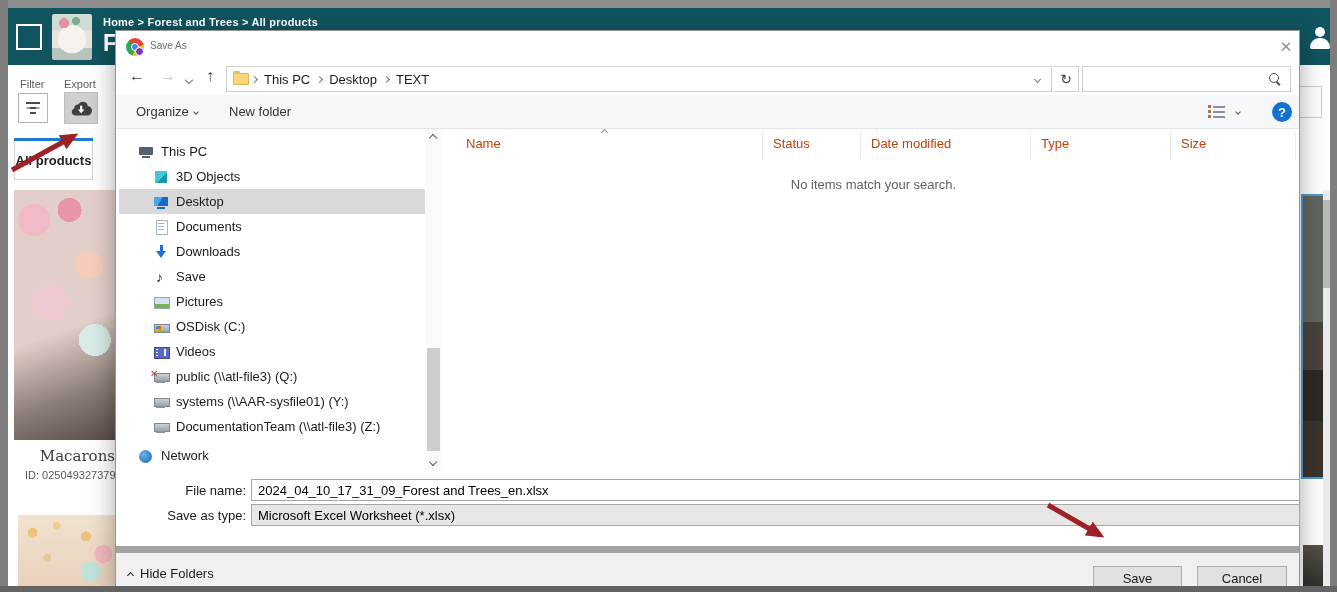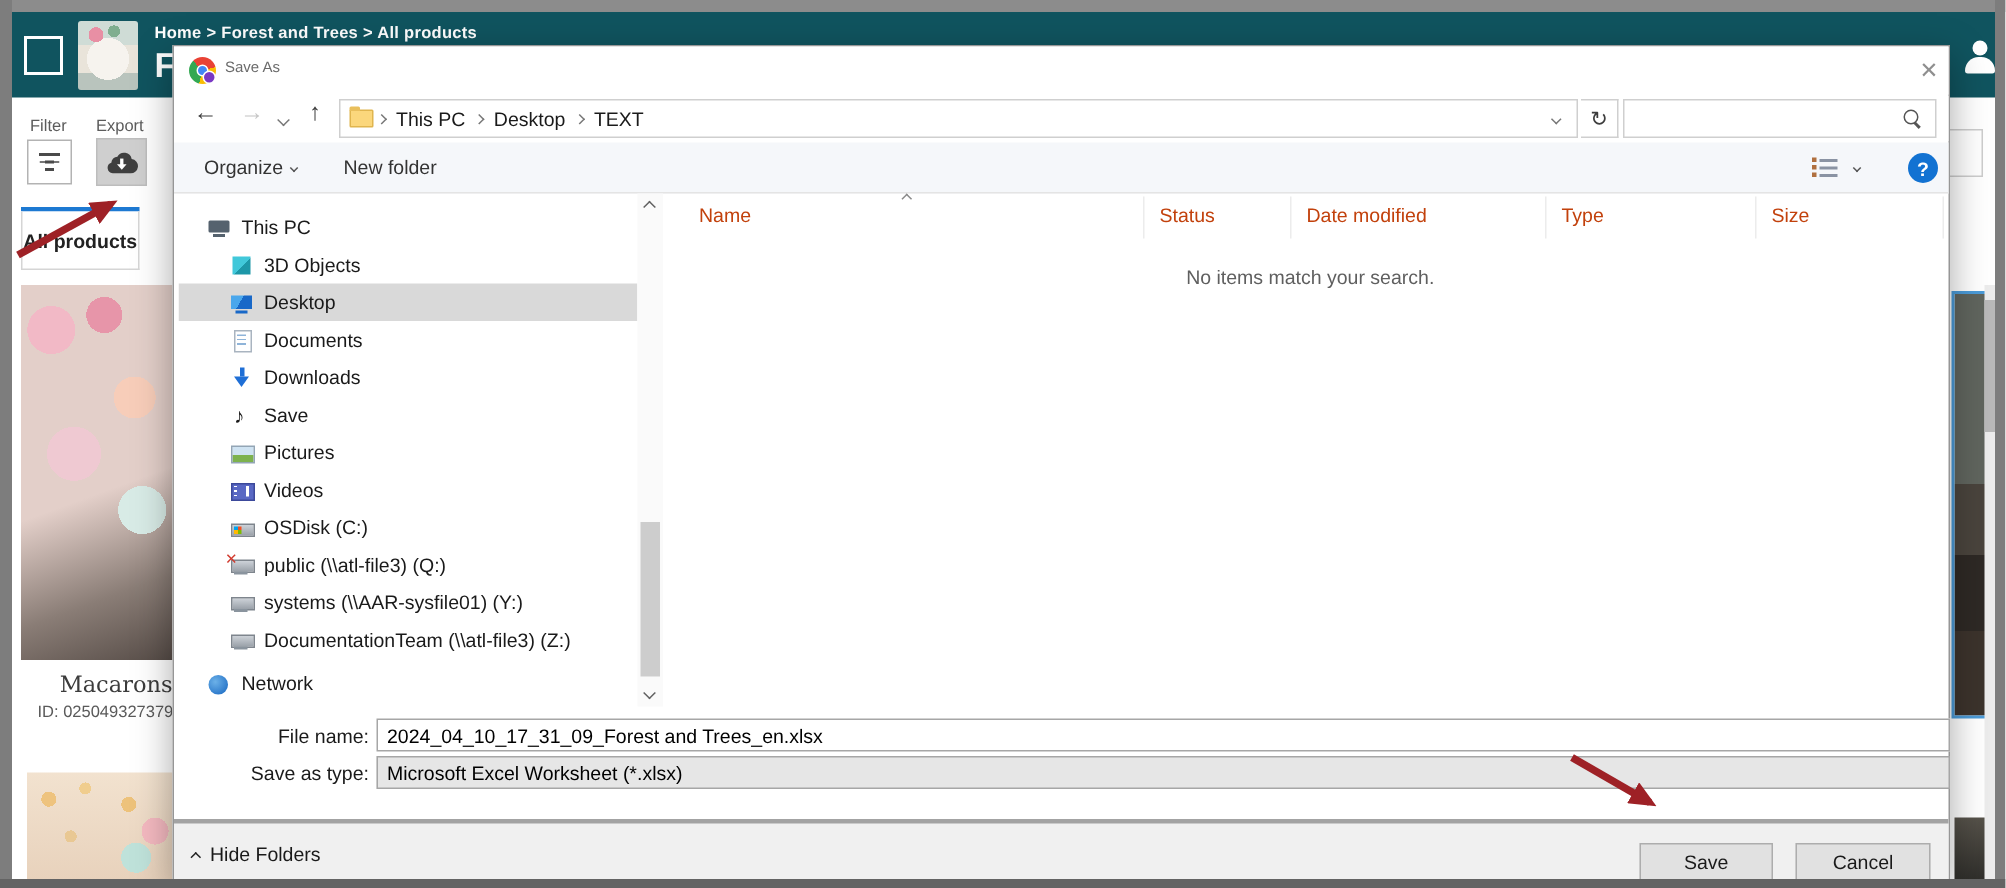--- a/index.html
+++ b/index.html
@@ -171,21 +171,21 @@
   .fn-label{position:absolute;width:126px;text-align:right;font-size:13px;color:#1a1a1a;}
   .fn-label-1{left:4px;top:452px;} .fn-label-2{left:4px;top:477px;text-align:right;}
   .fn-input{position:absolute;left:135px;top:448px;width:1049px;height:22px;border:1px solid #a6a6a6;background:#fff;
     font-size:13px;padding:0 24px 0 6px;font-family:"Liberation Sans","DejaVu Sans",sans-serif;color:#000;outline:none;}
   .ft-combo{position:absolute;left:135px;top:473px;width:1049px;height:22px;border:1px solid #a6a6a6;background:#e6e6e6;
     font-size:13px;padding:3px 24px 0 6px;color:#000;}
   .combo-chev{position:absolute;width:6px;height:6px;border-color:#444;}
   .cc-1{left:1168px;top:455px;} .cc-2{left:1168px;top:480px;}
 
   
-  .dlg-footer{position:absolute;left:0;top:515px;width:100%;height:41px;background:#f0f0f0;border-top:3px solid #a3a3a3;}
+  .dlg-footer{position:absolute;left:0;top:515px;width:100%;height:41px;background:#f0f0f0;border-top:7px solid #a3a3a3;}
   .hide-folders{position:absolute;left:12px;top:13px;font-size:13px;color:#1a1a1a;display:flex;align-items:center;gap:7px;}
   .hide-folders .chev{width:5px;height:5px;border-color:#222;margin-top:3px;}
   .btn{position:absolute;top:13px;height:25px;background:#e1e1e1;border:1px solid #adadad;font-size:13px;color:#1a1a1a;
     display:flex;align-items:center;justify-content:center;font-family:"Liberation Sans","DejaVu Sans",sans-serif;}
   .btn-save{left:977px;width:89px;} .btn-cancel{left:1081px;width:90px;}
 
   .annot{position:absolute;left:0;top:0;z-index:40;pointer-events:none;}
 </style>
 </head>
 <body>
@@ -292,26 +292,26 @@
   </div>
       <div class="tree-item lvl1">
     <span class="ic ic-music"></span>
     <span class="tree-label">Save</span>
   </div>
       <div class="tree-item lvl1">
     <span class="ic ic-pictures"></span>
     <span class="tree-label">Pictures</span>
   </div>
       <div class="tree-item lvl1">
+    <span class="ic ic-disk"></span>
+    <span class="tree-label">OSDisk (C:)</span>
+  </div>
+      <div class="tree-item lvl1">
     <span class="ic ic-videos"></span>
     <span class="tree-label">Videos</span>
-  </div>
-      <div class="tree-item lvl1">
-    <span class="ic ic-disk"></span>
-    <span class="tree-label">OSDisk (C:)</span>
   </div>
       <div class="tree-item lvl1">
     <span class="ic ic-netdrive-x">
           <i>✕</i>
         </span>
     <span class="tree-label">public (\\atl-file3) (Q:)</span>
   </div>
       <div class="tree-item lvl1">
     <span class="ic ic-netdrive"></span>
     <span class="tree-label">systems (\\AAR-sysfile01) (Y:)</span>

